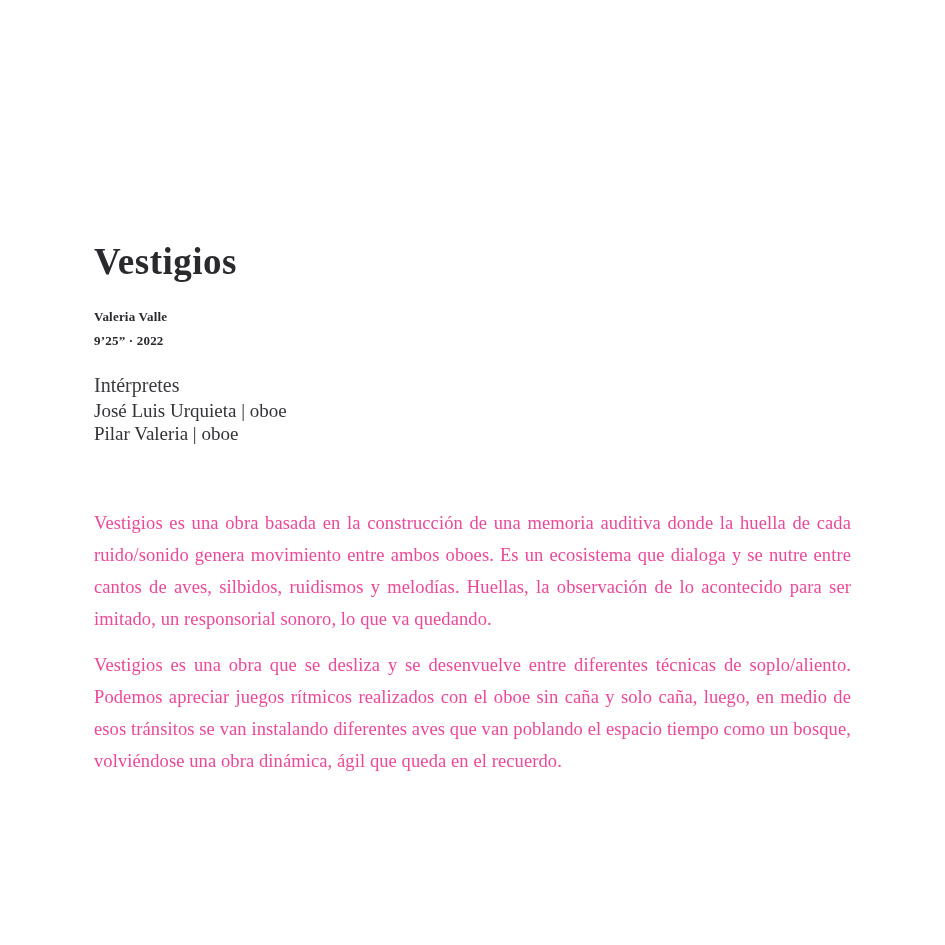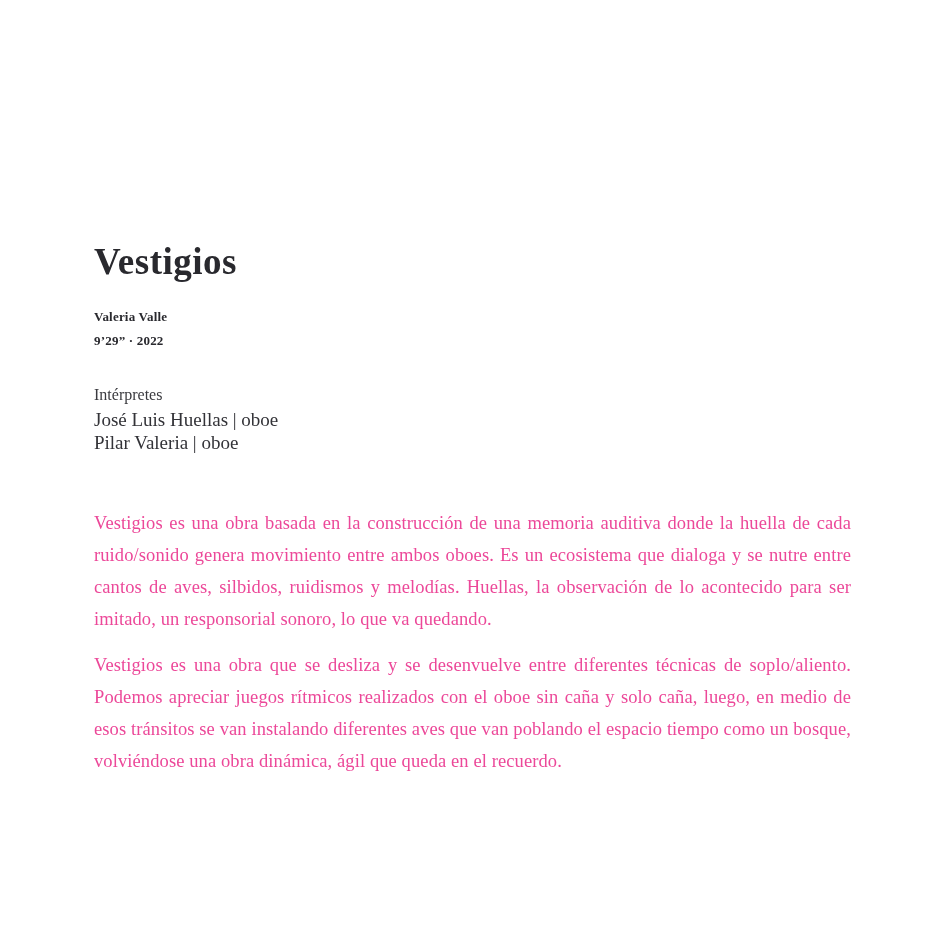--- a/index.html
+++ b/index.html
@@ -37,23 +37,23 @@
     line-height: 23.5px;
     letter-spacing: 0.2px;
   }
   .interpreters-block {
     position: absolute;
     left: 94px;
     top: 374px;
     line-height: 23px;
   }
   .interpreters-label {
-    font-size: 16px;
+    font-size: 20px;
     color: #3a3a3f;
-    margin: 9px 0 2px 0;
+    margin: 0 0 2px 0;
     font-weight: 400;
   }
   .interpreter-line {
     font-size: 19px;
     color: #333338;
     font-weight: 400;
   }
   .body-text {
     position: absolute;
     left: 94px;
@@ -69,26 +69,26 @@
 </style>
 </head>
 <body>
 
 <div class="page">
 
   <h1 class="title">Vestigios</h1>
 
   <div class="composer-block">
     <div>Valeria Valle</div>
-    <div>9’29” · 2022</div>
+    <div>9’25” · 2022</div>
   </div>
 
   <div class="interpreters-block">
     <div class="interpreters-label">Intérpretes</div>
-    <div class="interpreter-line">José Luis Huellas | oboe</div>
+    <div class="interpreter-line">José Luis Urquieta | oboe</div>
     <div class="interpreter-line">Pilar Valeria | oboe</div>
   </div>
 
   <p class="body-text para-1">Vestigios es una obra basada en la construcción de una memoria auditiva donde la huella de cada ruido/sonido genera movimiento entre ambos oboes. Es un ecosistema que dialoga y se nutre entre cantos de aves, silbidos, ruidismos y melodías. Huellas, la observación de lo acontecido para ser imitado, un responsorial sonoro, lo que va quedando.</p>
 
   <p class="body-text para-2">Vestigios es una obra que se desliza y se desenvuelve entre diferentes técnicas de soplo/aliento. Podemos apreciar juegos rítmicos realizados con el oboe sin caña y solo caña, luego, en medio de esos tránsitos se van instalando diferentes aves que van poblando el espacio tiempo como un bosque, volviéndose una obra dinámica, ágil que queda en el recuerdo.</p>
 
 </div>
 
 </body></html>

